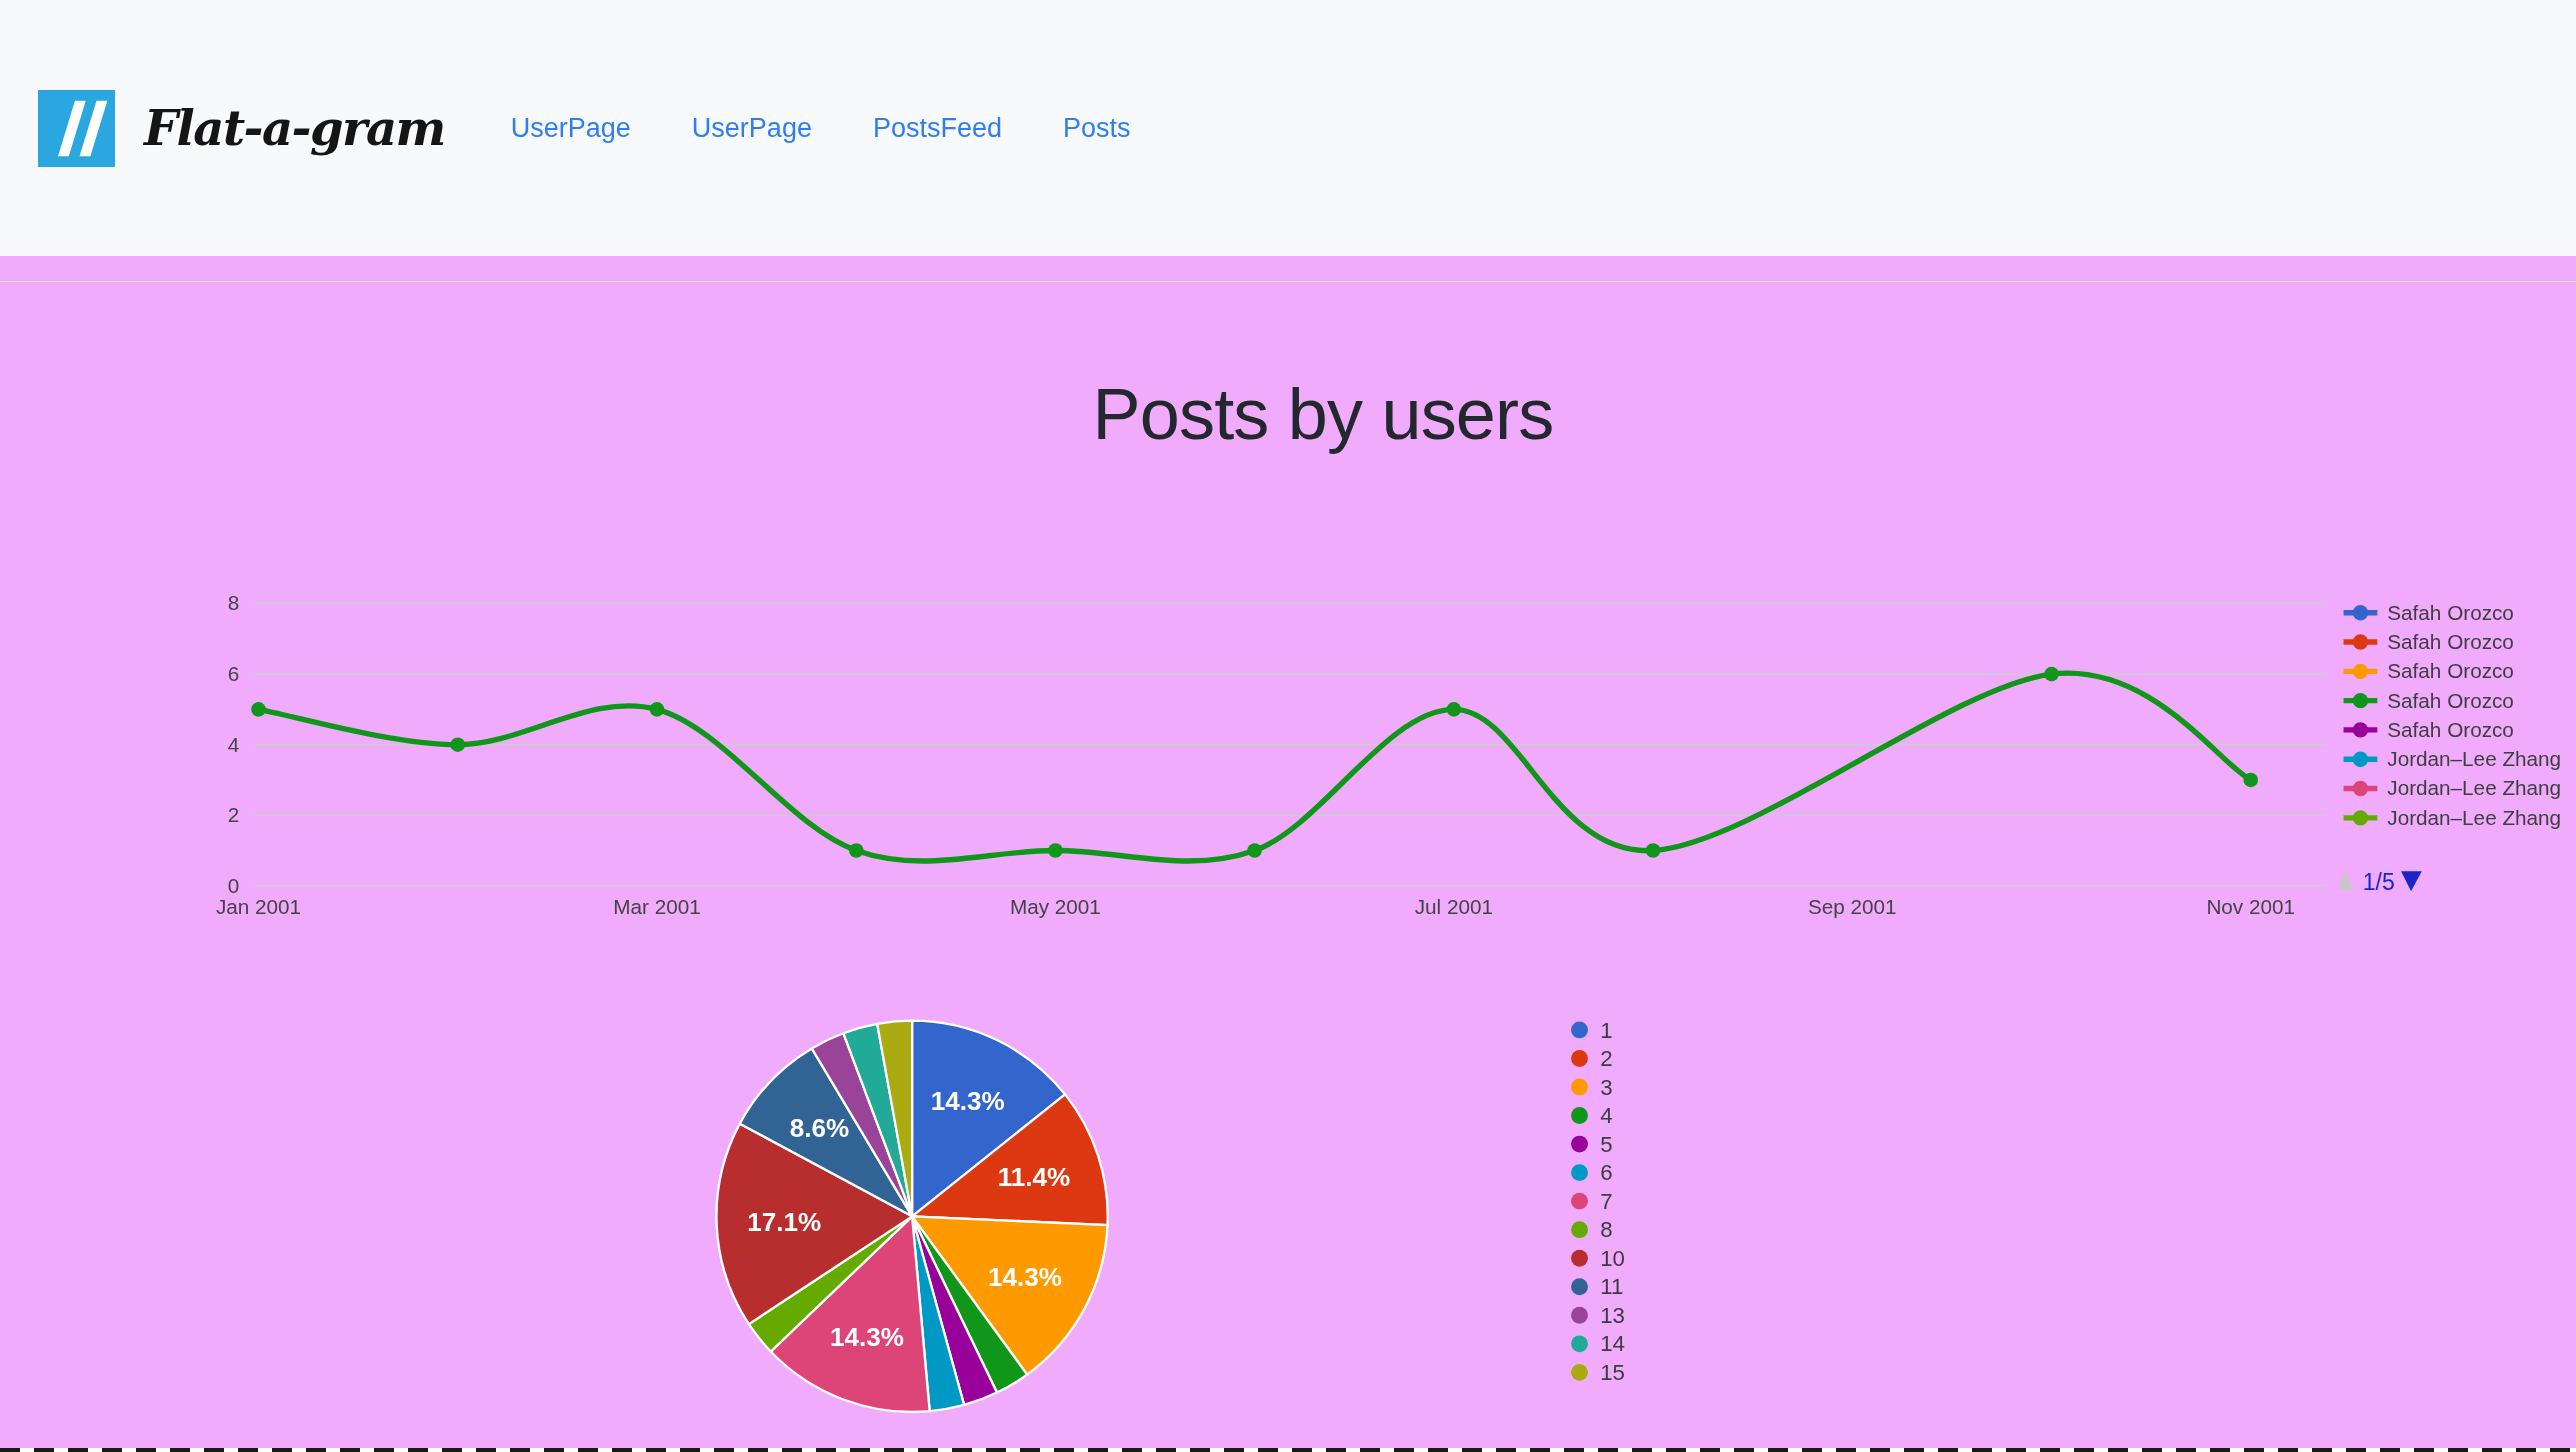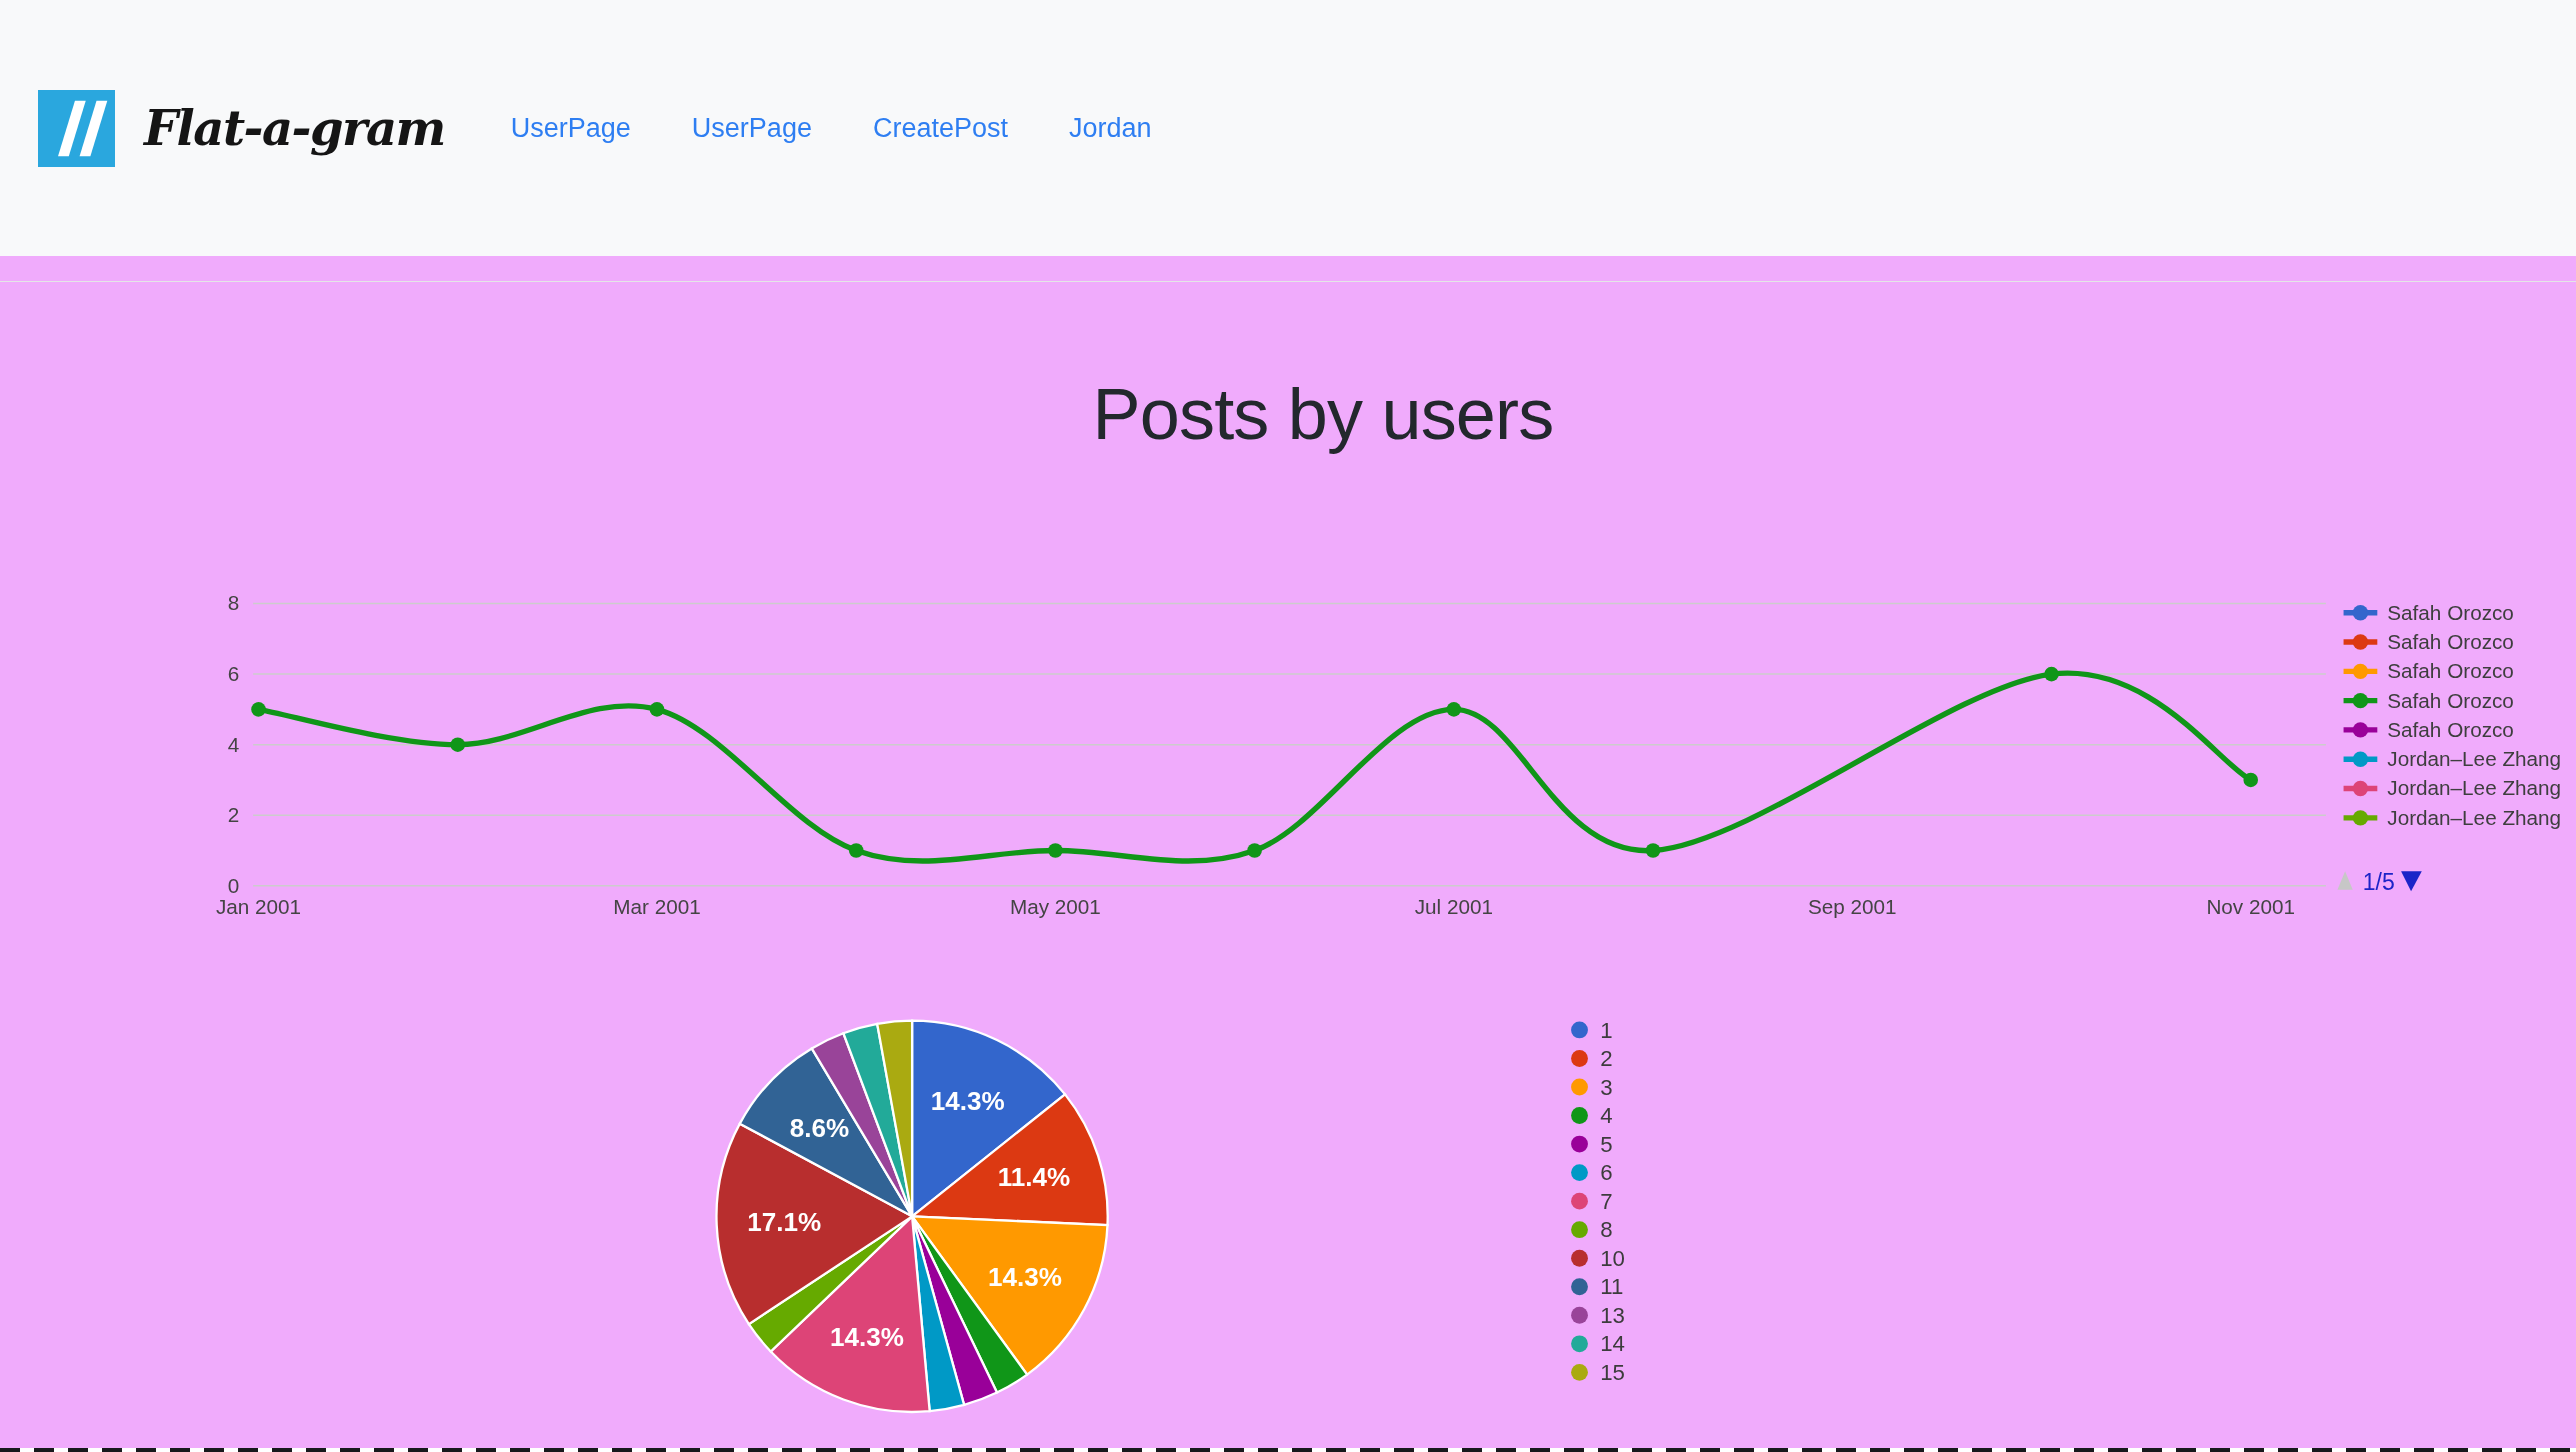--- a/index.html
+++ b/index.html
@@ -33,22 +33,22 @@
     <div class="logo">
       <svg viewBox="0 0 100 100">
         <polygon points="26,86 40,86 62,14 48,14" fill="#ffffff"></polygon>
         <polygon points="54,86 68,86 90,14 76,14" fill="#ffffff"></polygon>
       </svg>
     </div>
     <div class="brand">Flat-a-gram</div>
     <nav class="nav" id="nav">
         <a href="#">UserPage</a>
         <a href="#">UserPage</a>
-        <a href="#">CreatePost</a>
-        <a href="#">Jordan</a>
+        <a href="#">PostsFeed</a>
+        <a href="#">Posts</a>
       </nav>
   </header>
 
   <hr class="divider">
 
   <h1 class="title">Posts by users</h1>
 
   <svg id="lineChart" class="chart" width="2576" height="361" viewBox="0 740 3358 470">
       <line x1="330" y1="1154" x2="3032" y2="1154" stroke="#cccccc" stroke-width="2"></line>
       <text x="312" y="1163" text-anchor="end" font-size="27" fill="#444444">0</text>

